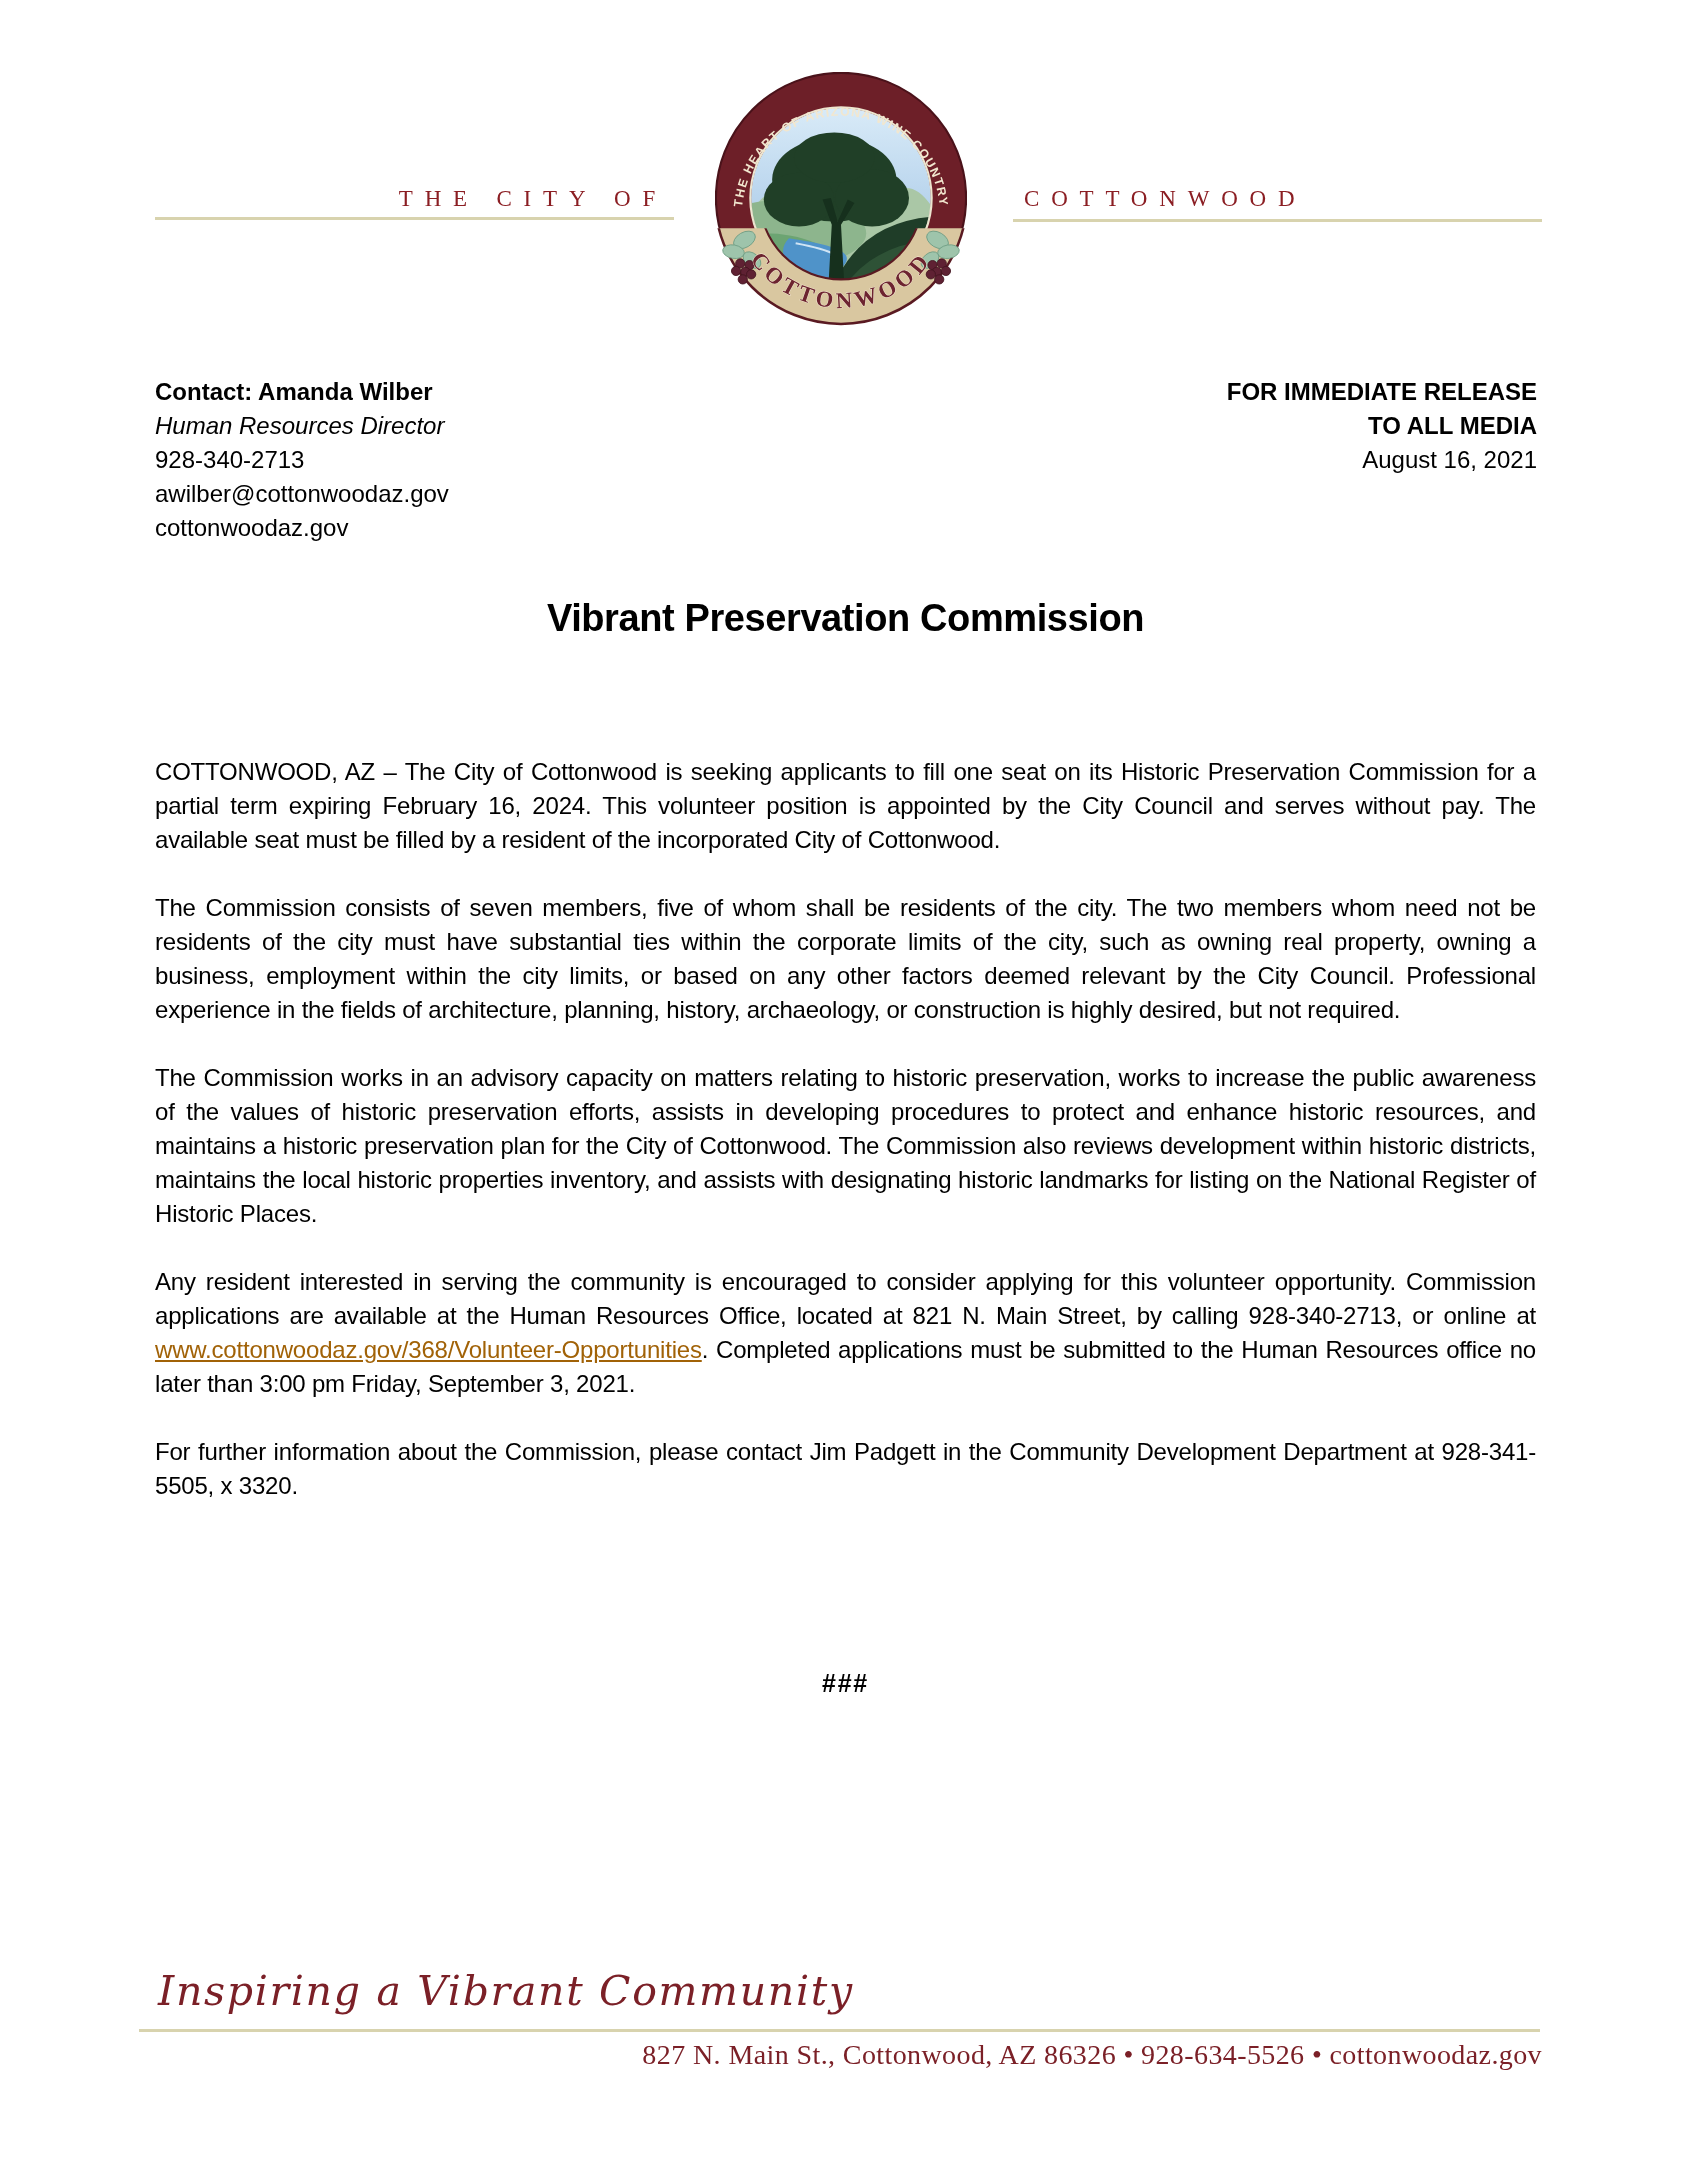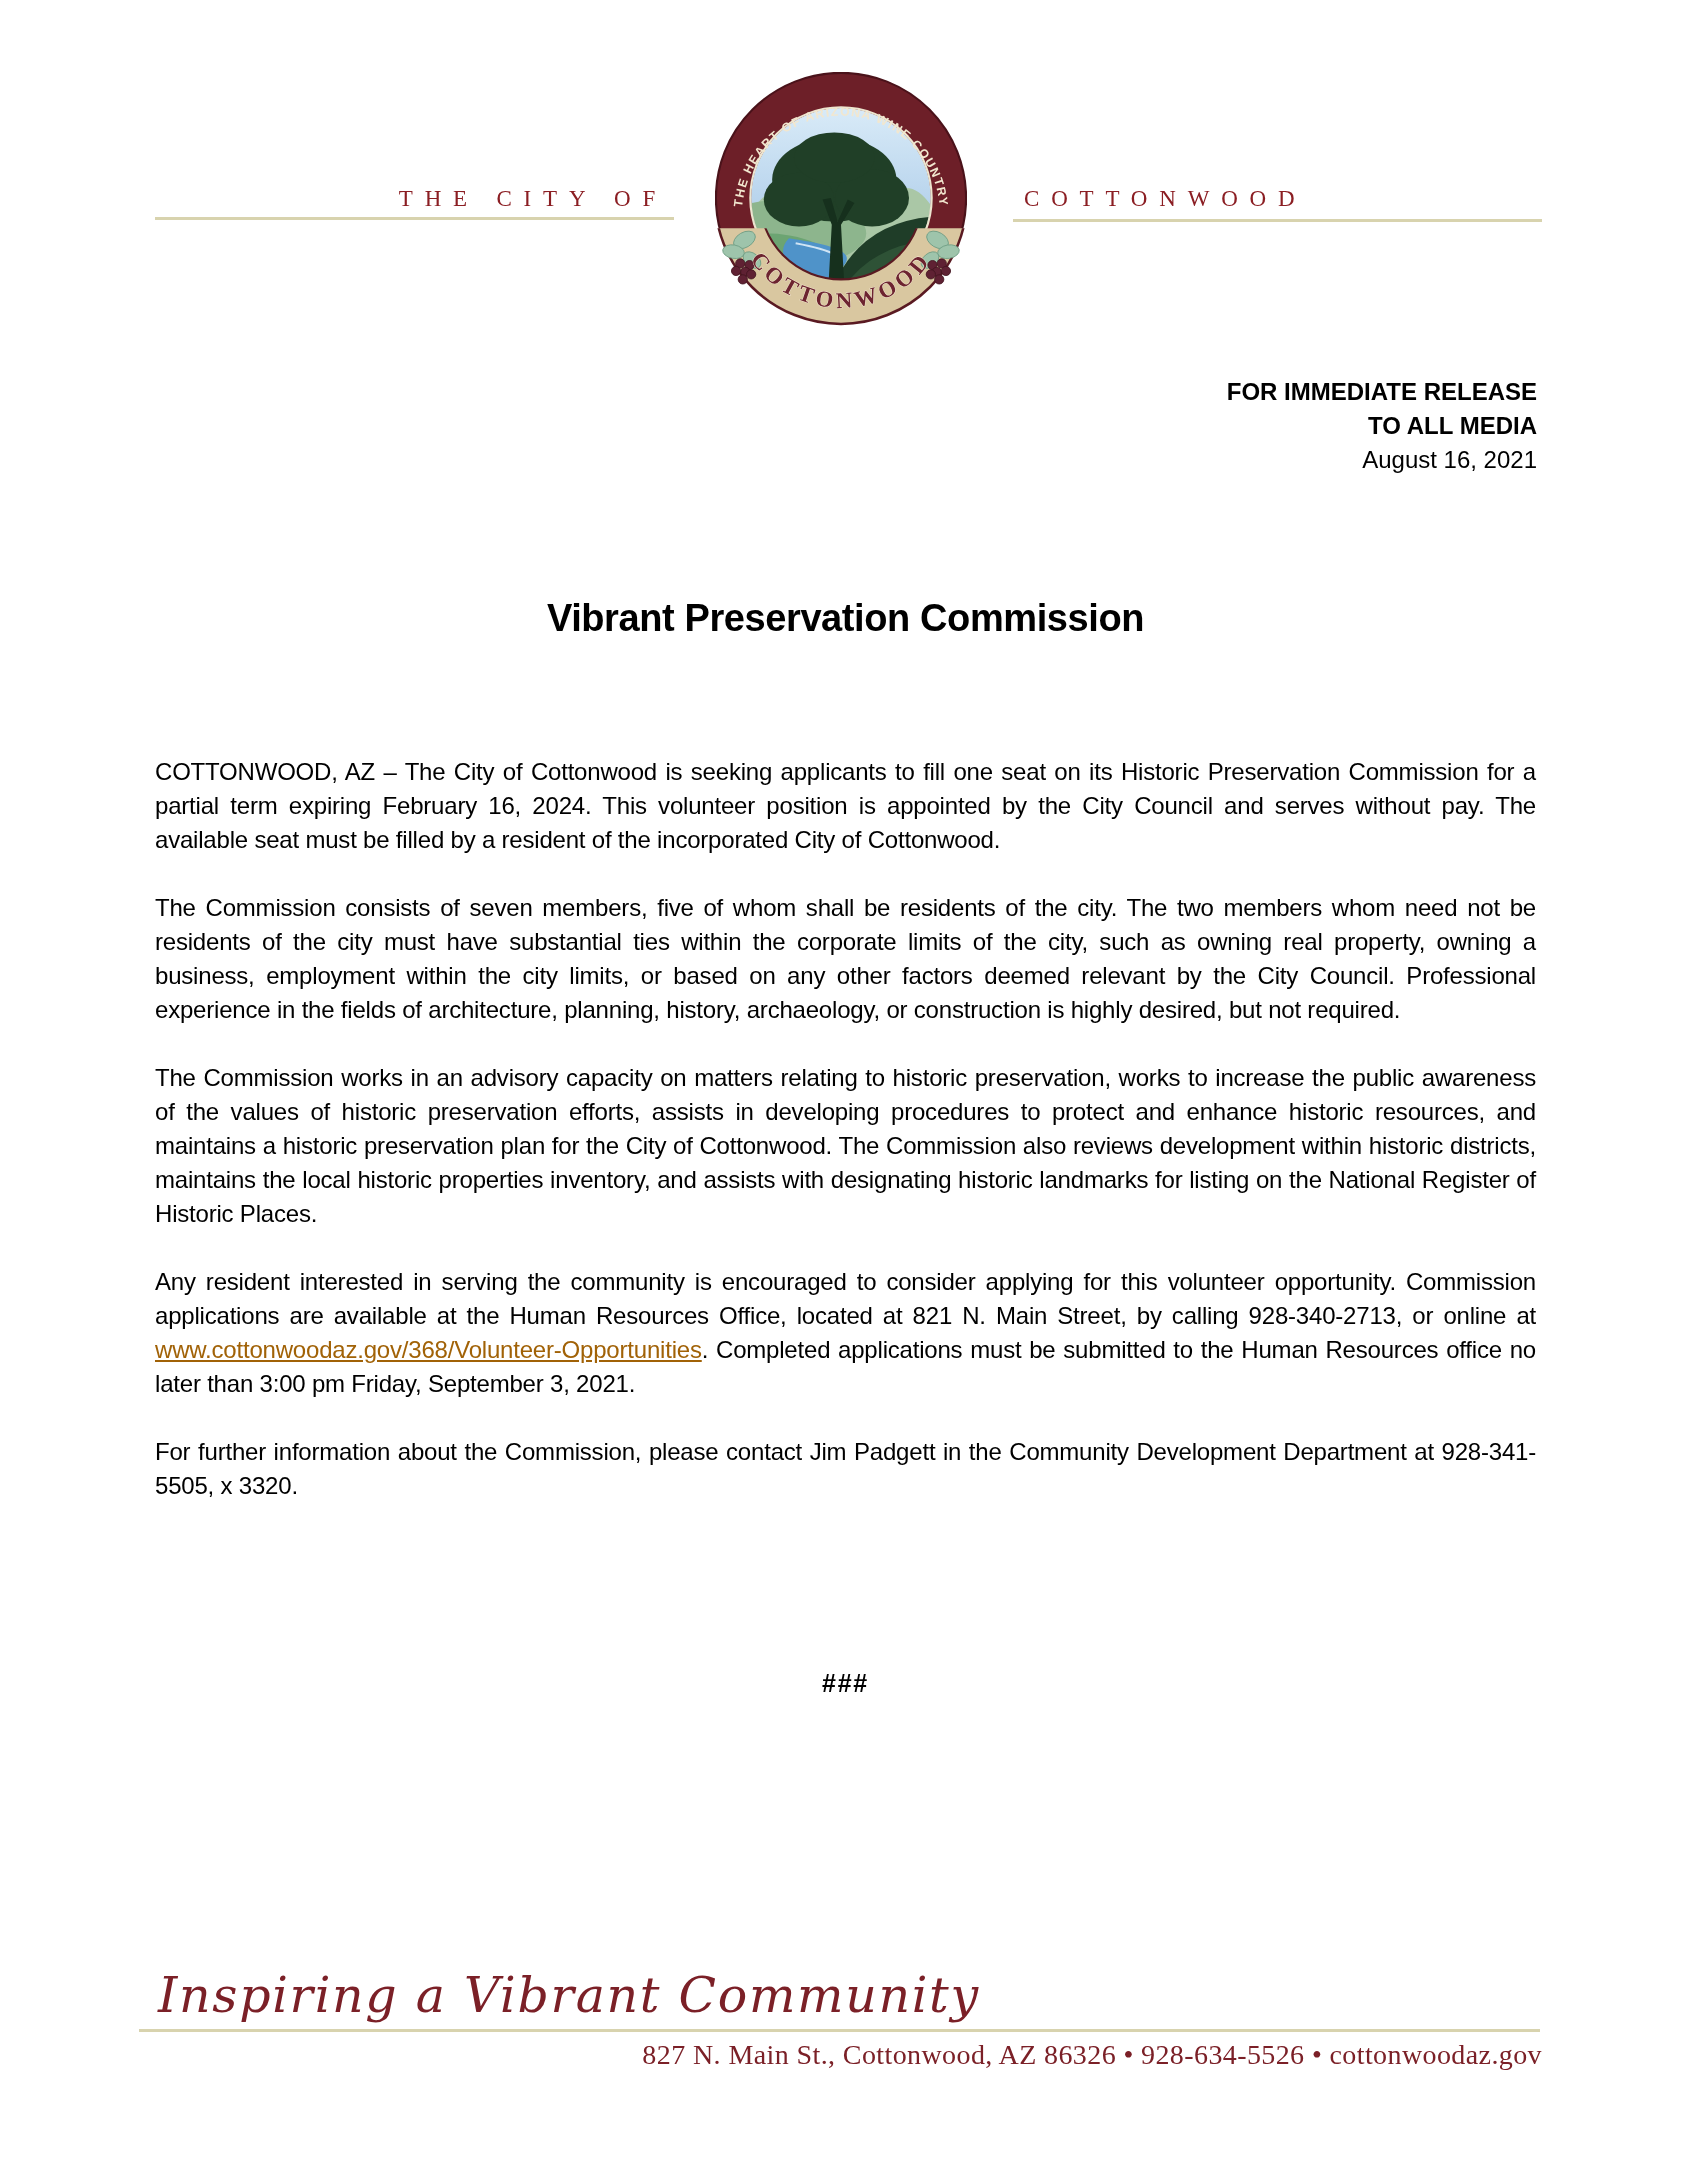--- a/index.html
+++ b/index.html
@@ -58,21 +58,21 @@
   }
   .hyperlink{color:#a16207;text-decoration:underline;cursor:pointer;}
   .end-mark{
     position:absolute;left:155px;width:1381px;top:1669px;
     text-align:center;font-size:25px;letter-spacing:1.7px;font-weight:bold;
   }
   
   .footer-tagline{
     position:absolute;left:158px;top:1967px;
     font-family:"DejaVu Serif",serif;font-style:italic;
-    font-size:49px;color:#7b2027;letter-spacing:1.7px;
+    font-size:41px;color:#7b2027;letter-spacing:1.7px;
     z-index:2;white-space:nowrap;
   }
   .footer-rule{
     position:absolute;left:139px;top:2029px;width:1401px;height:2.5px;
     background:#d8d3ae;z-index:1;
   }
   .footer-address{
     position:absolute;left:155px;width:1387px;top:2039px;
     text-align:right;
     font-family:"Liberation Serif",serif;
@@ -165,20 +165,27 @@
           <circle cx="257" cy="241" r="5.5"></circle>
       </g>
     </g>
 
     <path id="arcBan" d="M 26,190 A 130,130 0 0 0 274,190" fill="none"></path>
     <text font-family="Liberation Serif, serif" font-size="27" font-weight="bold" fill="#6d2430" stroke="#f5ecd8" stroke-width="0.9" paint-order="stroke" letter-spacing="5">
       <textPath href="#arcBan" startOffset="50%" text-anchor="middle">COTTONWOOD</textPath>
     </text>
   </svg>
 
+  <div class="contact">
+    <div class="bold">Contact: Amanda Wilber</div>
+    <div class="italic">Human Resources Director</div>
+    <div>928-340-2713</div>
+    <div>awilber@cottonwoodaz.gov</div>
+    <div>cottonwoodaz.gov</div>
+  </div>
 
   <div class="release">
     <div class="bold">FOR IMMEDIATE RELEASE</div>
     <div class="bold">TO ALL MEDIA</div>
     <div>August 16, 2021</div>
   </div>
 
   <div class="title">
     <div>Vibrant Preservation Commission</div>
   </div>

